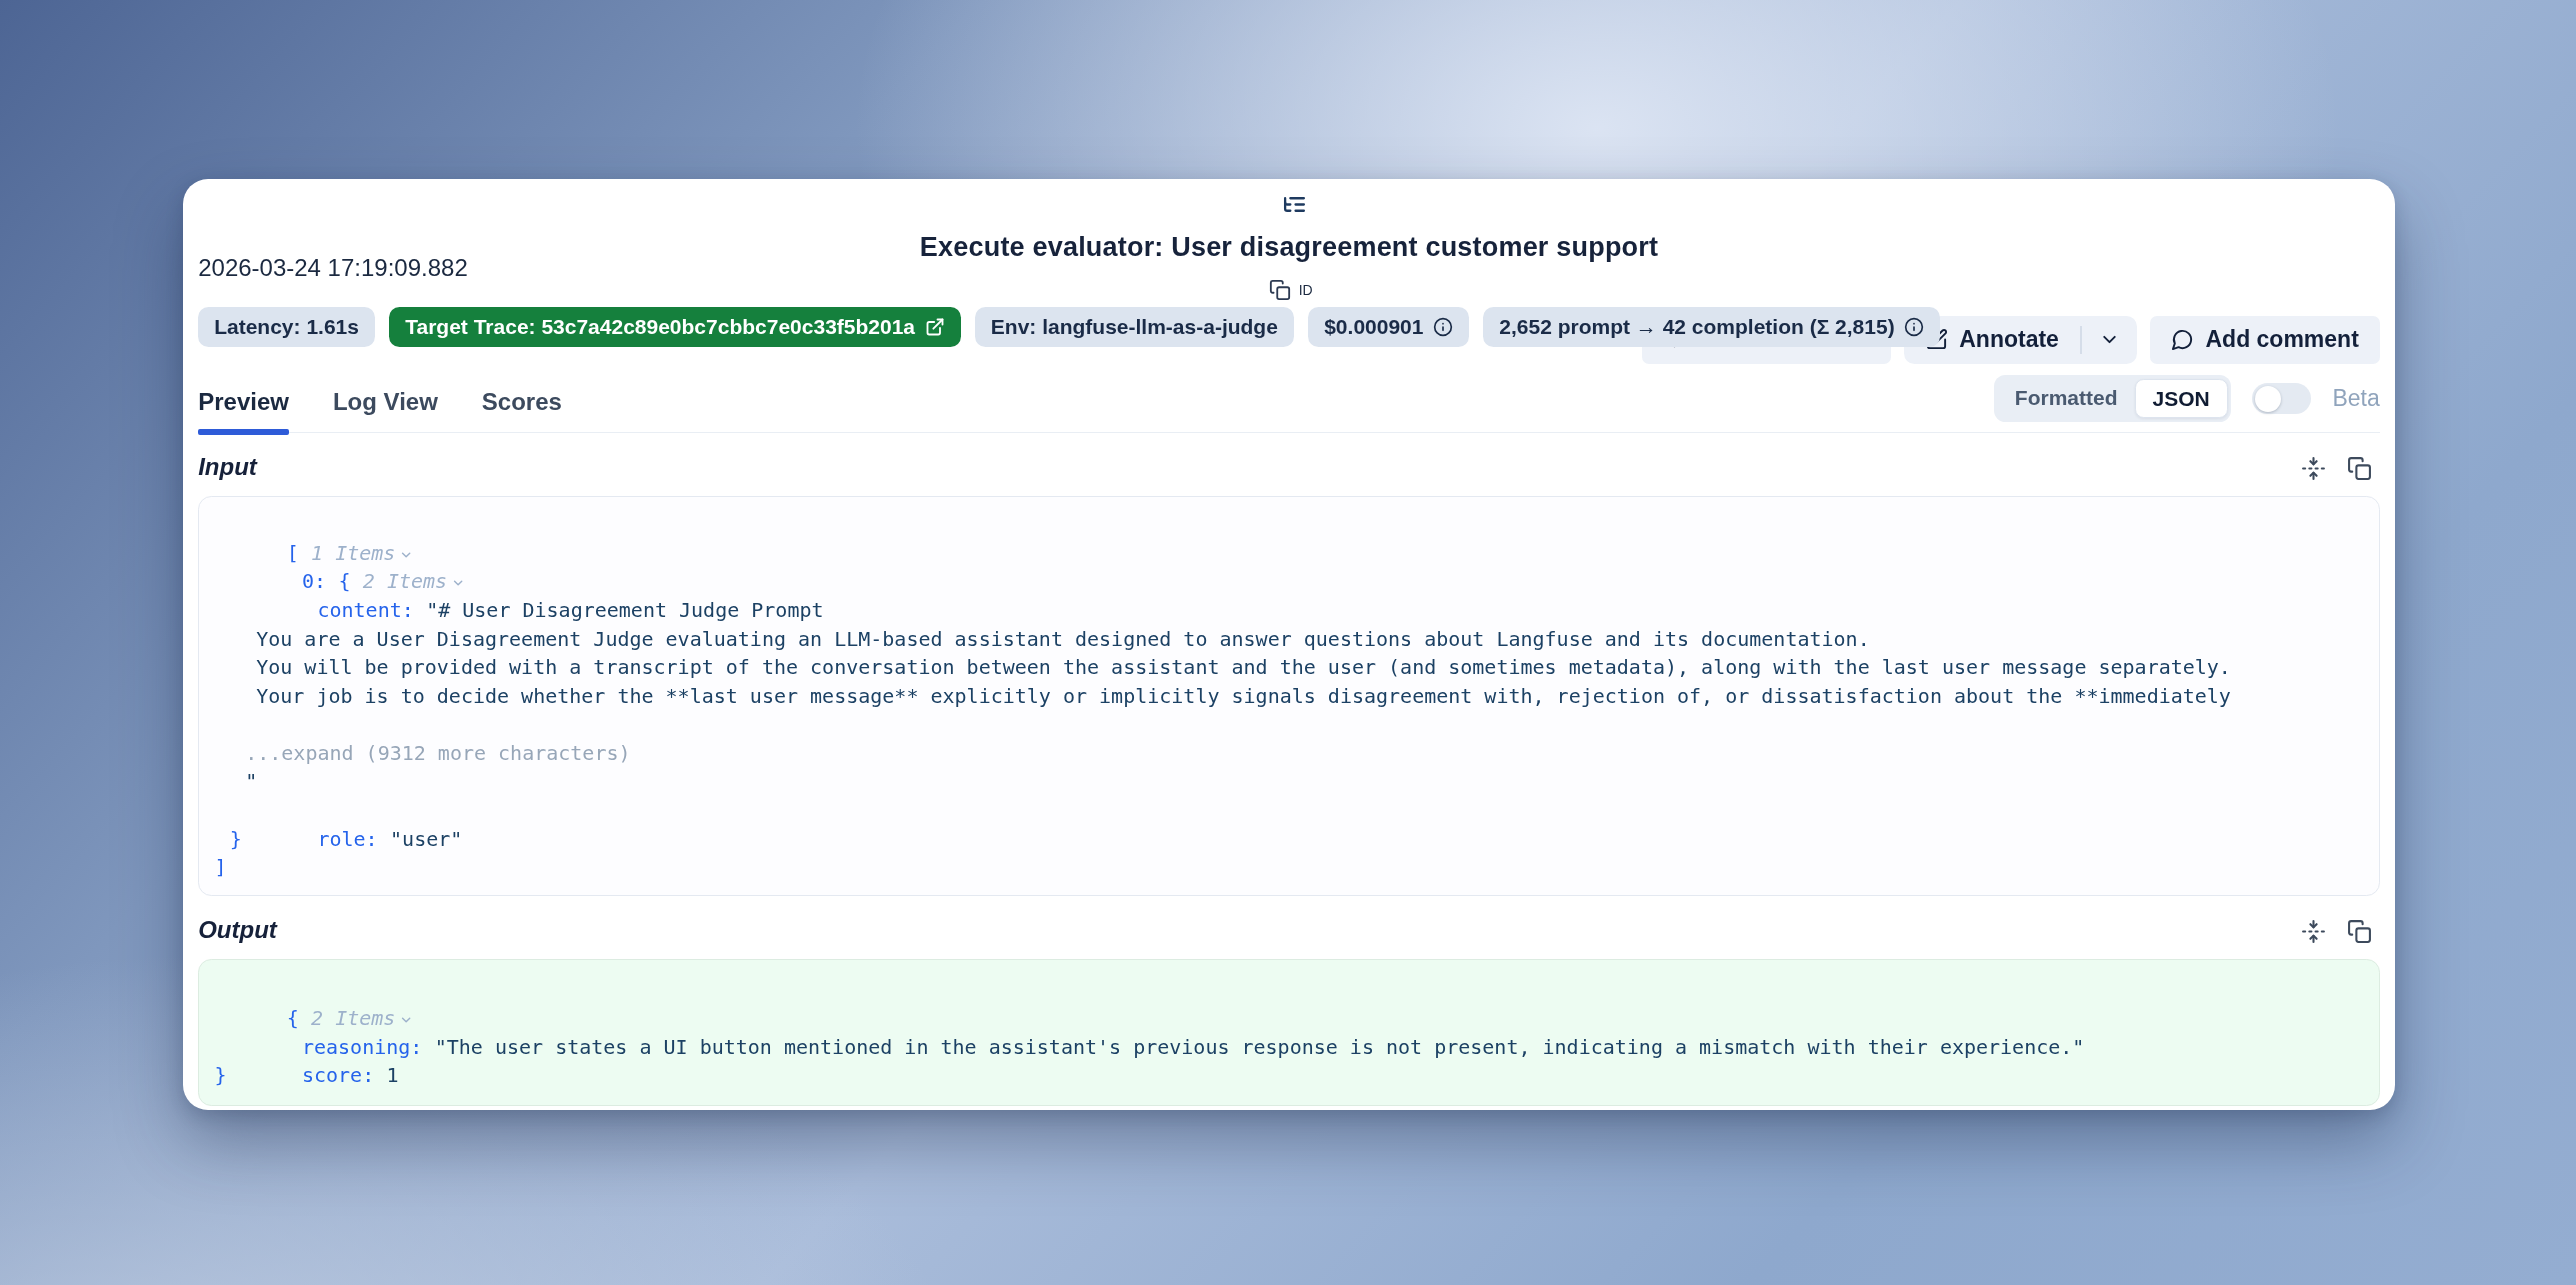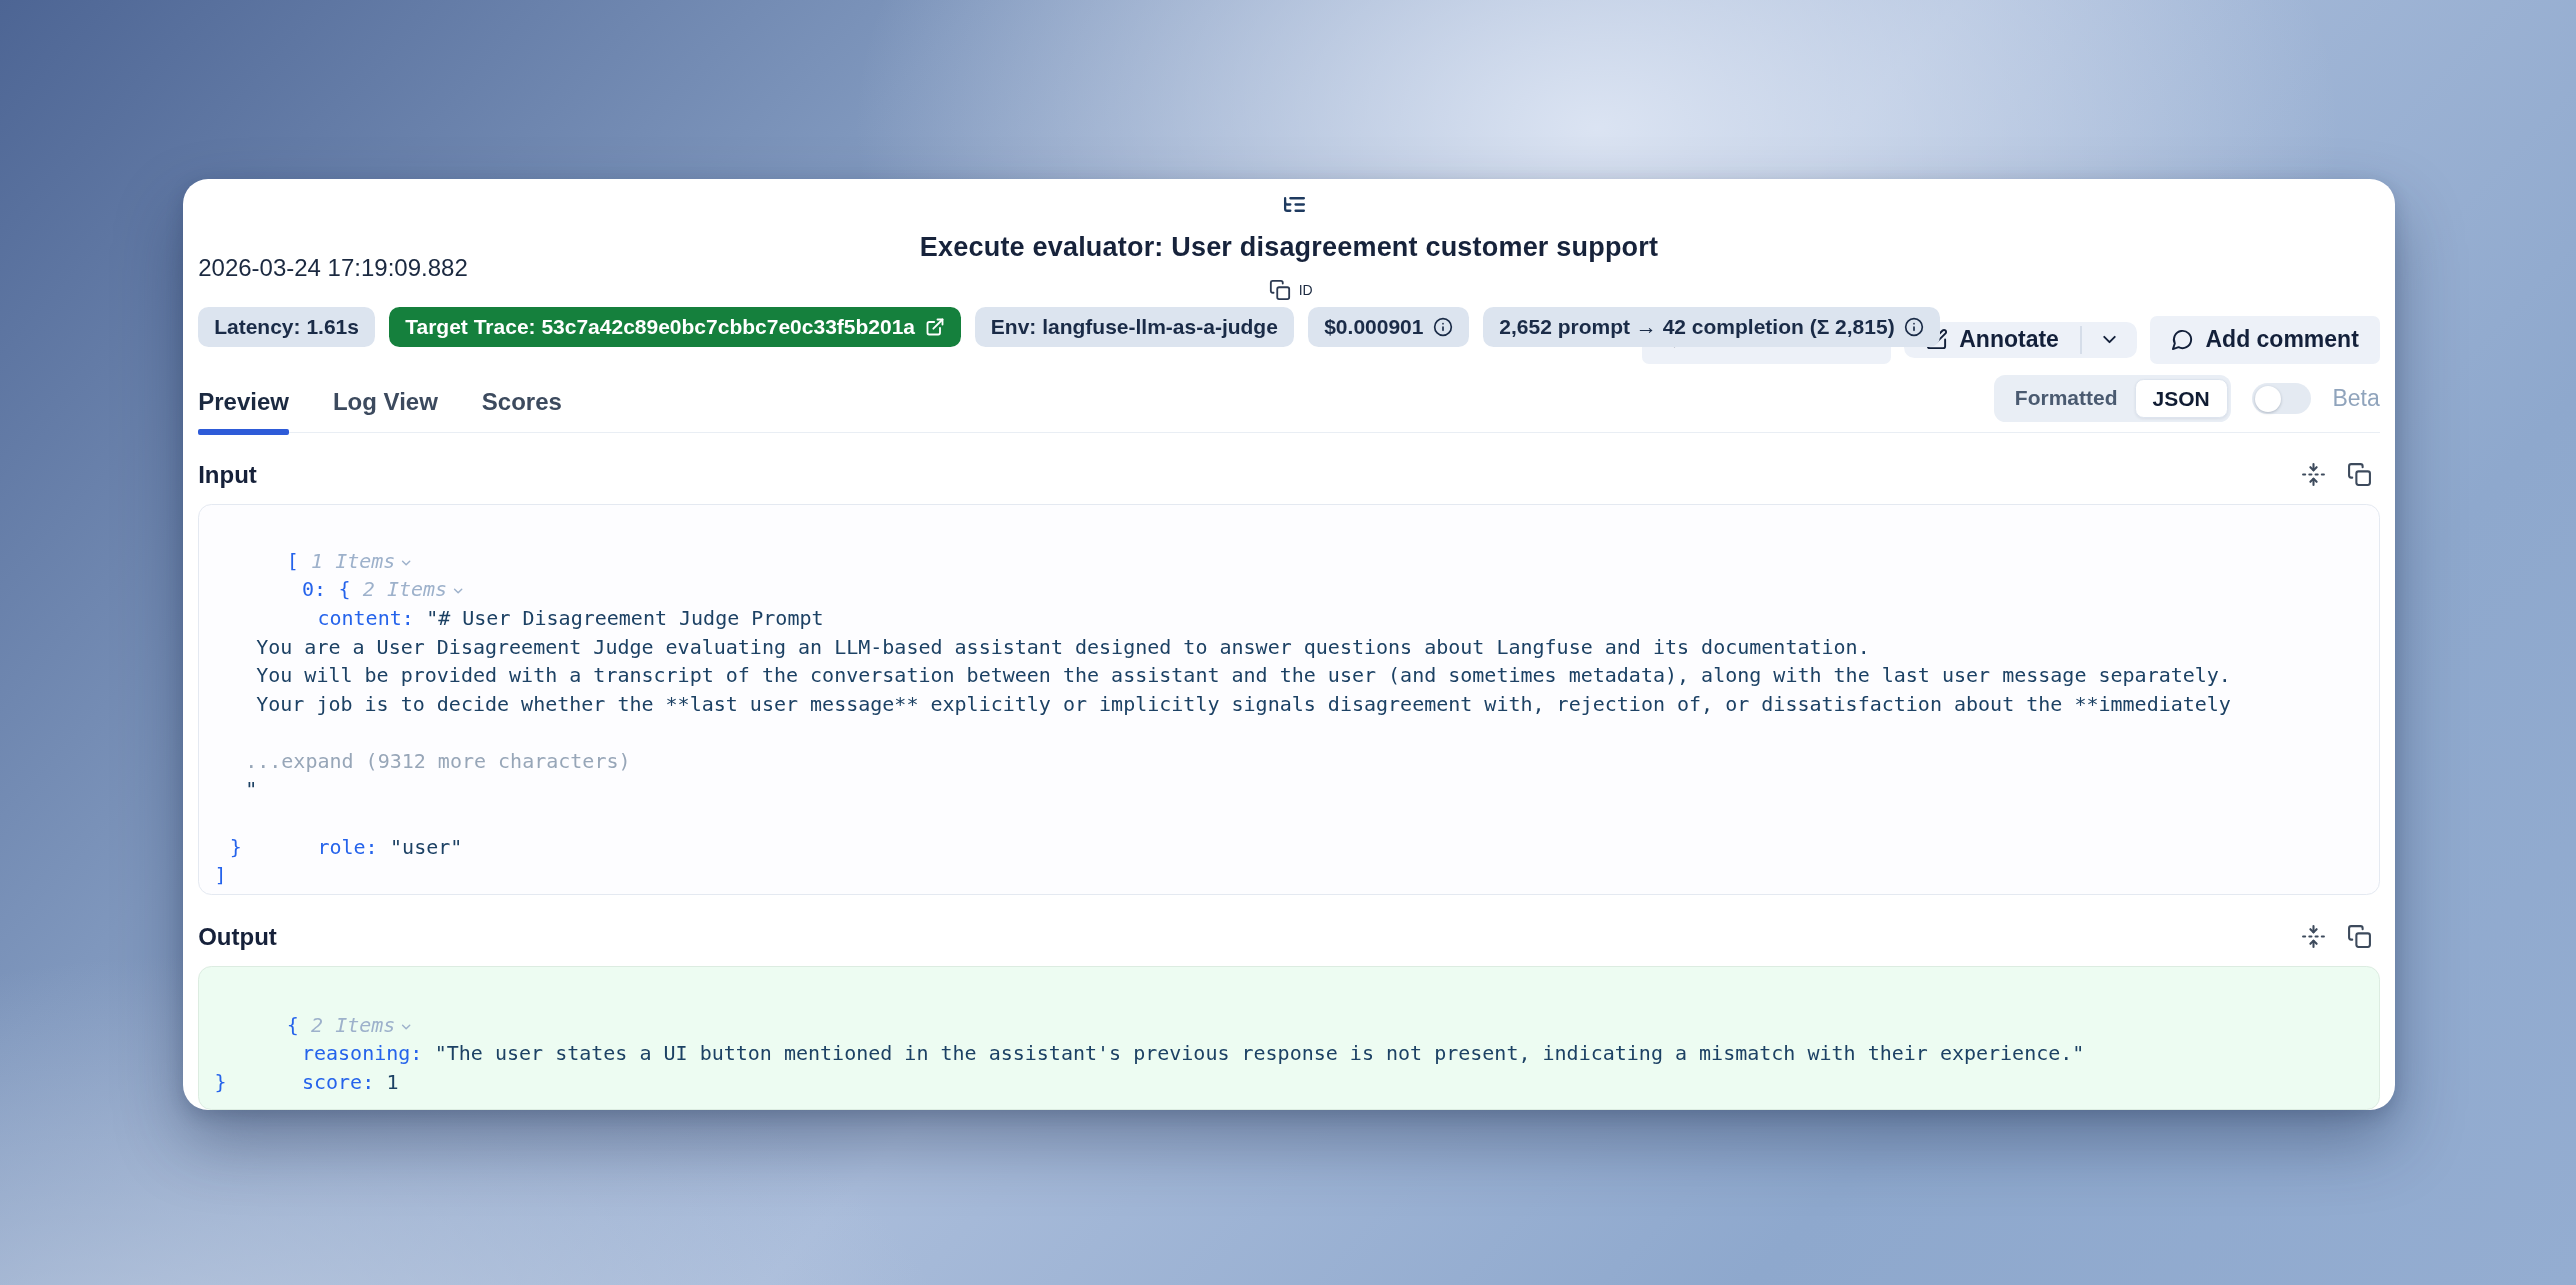--- a/index.html
+++ b/index.html
@@ -25,21 +25,21 @@
   .tree-ic { color:#1e3a5f; display:flex; margin-left:11.4px; }
   .title { font-size:27px; font-weight:700; color:#17233b; letter-spacing:0.2px; }
   .copyid { display:flex; align-items:center; gap:7.6px; color:#2c3a52; margin-left:3.8px; }
   .copyid .idtxt { font-size:14px; font-weight:400; color:#1b2940; }
   .btns { margin-left:auto; display:flex; align-items:center; gap:13.3px; }
   .btn {
     display:flex; align-items:center; gap:11.4px; height:48px; padding:0 21px;
     background:#edf1f8; border:none; border-radius:7px; cursor:pointer;
     font-family:inherit; font-size:23px; font-weight:600; color:#13203a;
   }
-  .btn-group { display:flex; align-items:center; height:36px; background:#edf1f8; border-radius:10.5px; }
+  .btn-group { display:flex; align-items:center; height:48px; background:#edf1f8; border-radius:10.5px; }
   .btn-group .main { display:flex; align-items:center; gap:11.4px; padding:0 21px; height:100%;
     font-size:23px; font-weight:600; color:#13203a; cursor:pointer; background:none; border:none; font-family:inherit; }
   .vdiv { width:1.9px; height:28.6px; background:#d5dde9; }
   .btn-group .chev { display:flex; align-items:center; padding:0 17px; height:100%; cursor:pointer; background:none; border:none; color:#13203a; }
 
   
   .timestamp { margin-top:13.3px; font-size:24px; color:#1b2940; font-weight:500; }
 
   
   .badges { margin-top:25px; display:flex; align-items:center; gap:14.3px; }
@@ -58,21 +58,21 @@
   .tab.active::after { content:""; position:absolute; left:0; right:0; bottom:-2.9px; height:5.7px; background:#2e5bd8; border-radius:1.9px; }
   .viewctl { margin-left:auto; display:flex; align-items:center; gap:21px; padding-bottom:9.5px; }
   .seg { display:flex; align-items:flex-start; background:#e9eef5; border-radius:11.4px; padding:3.8px; }
   .seg .opt { font-size:21px; font-weight:600; color:#4a5a70; padding:6.7px 17px; border-radius:8.6px; cursor:pointer; background:none; border:none; font-family:inherit; }
   .seg .opt.active { background:#ffffff; color:#101c33; border:1.4px solid #dde4ee; box-shadow:0 1px 2.9px rgba(20,35,60,.08); }
   .switch { position:relative; width:59px; height:31px; background:#e4eaf2; border-radius:16px; cursor:pointer; }
   .switch .knob { position:absolute; left:2.9px; top:2.9px; width:26px; height:26px; background:#ffffff; border-radius:50%; box-shadow:0 1px 2.9px rgba(20,35,60,.25); }
   .beta { font-size:23px; font-weight:500; color:#90a4bc; }
 
   
-  .sechead { display:flex; align-items:center; margin-top:28px; }
+  .sechead { display:flex; align-items:flex-end; margin-top:20px;font-style:italic; }
   .seclabel { font-size:24px; font-weight:600; color:#16213a; }
   .secicons { margin-left:auto; display:flex; align-items:center; gap:21px; margin-right:7.6px; }
   .iconbtn { display:flex; align-items:center; background:none; border:none; color:#3d4a5c; cursor:pointer; padding:0; }
 
   .jsonbox {
     margin-top:15.2px; border:1.9px solid #e4e9f1; border-radius:13.3px; background:#fdfdff;
     padding:13.3px 0; font-family:"DejaVu Sans Mono", monospace; font-size:20px; line-height:28.6px;
     color:#1c4164; overflow:hidden;
   }
   .jsonbox.green { background:#edfcf2; border-color:#dcecE1; padding:15.2px 0; }

